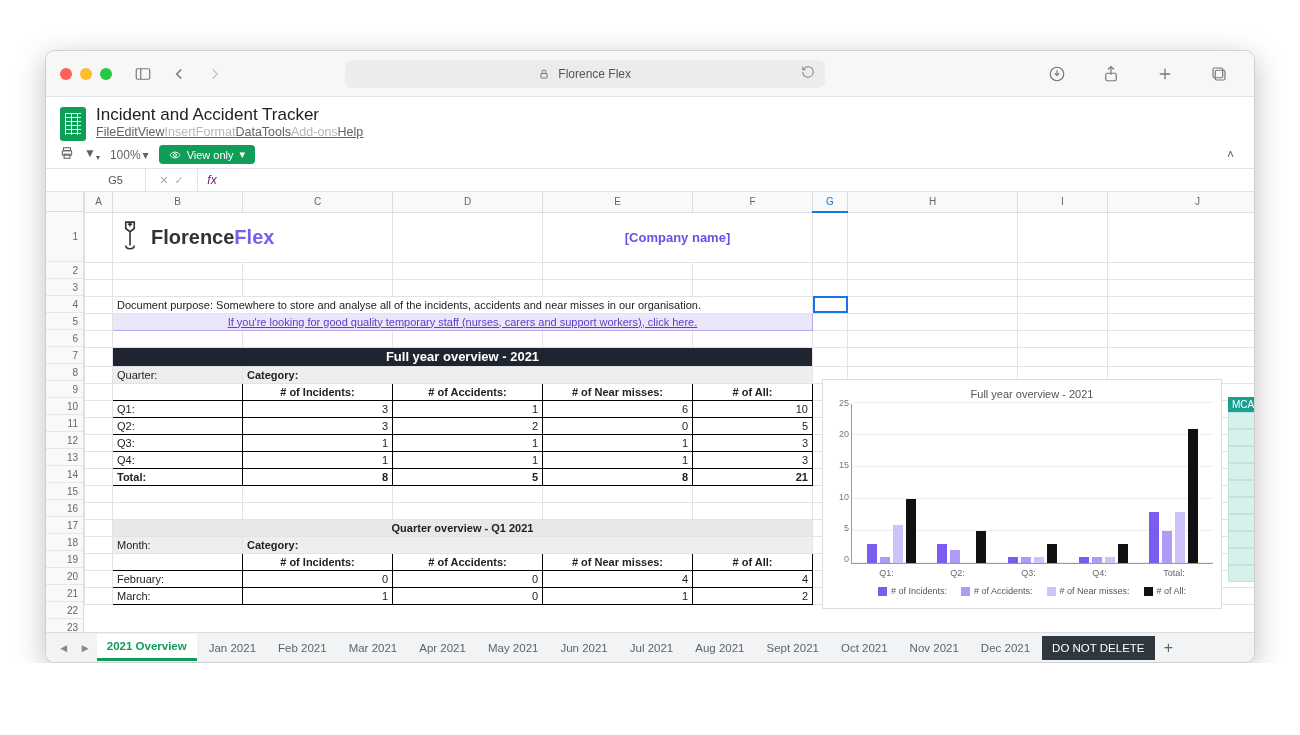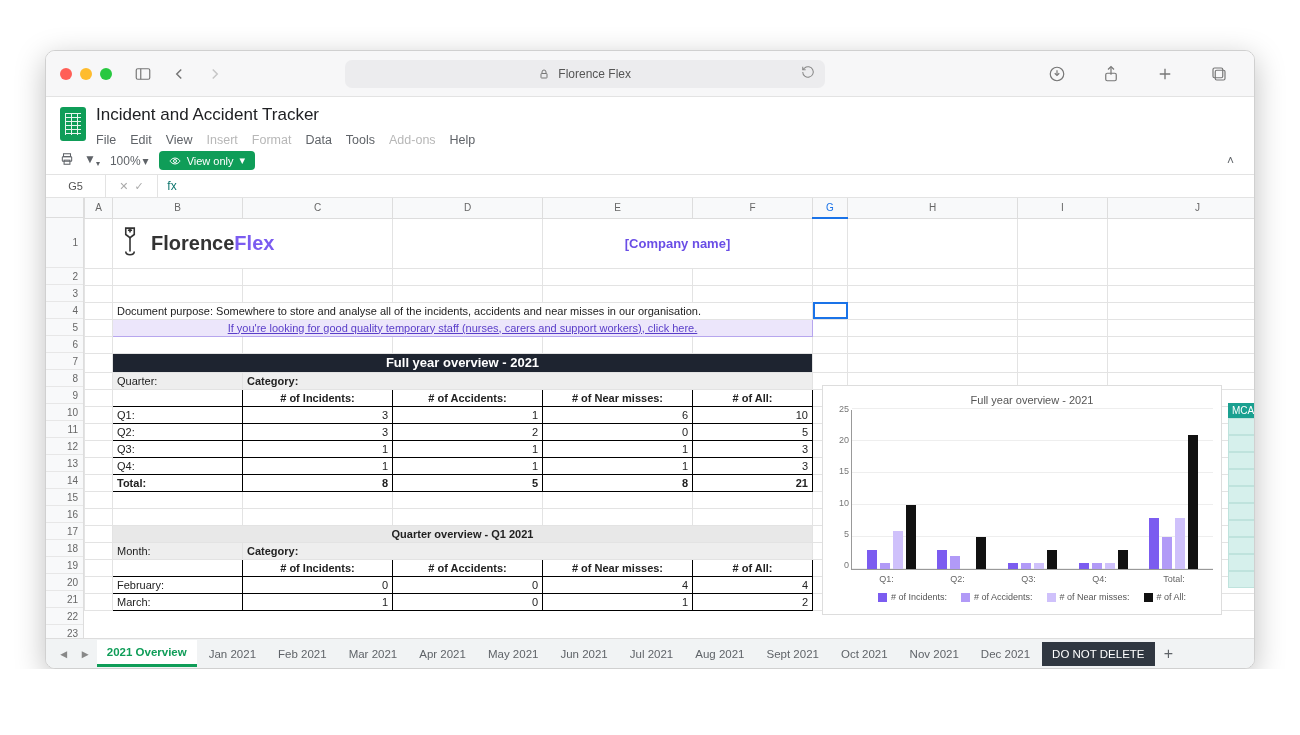--- a/index.html
+++ b/index.html
@@ -16,32 +16,32 @@
   .tb-btn { width: 30px; height: 26px; display: inline-flex; align-items: center; justify-content: center; color: #6a6a6a; margin-right: 6px; cursor: default; }
   .address { flex: 1; max-width: 480px; margin: 0 auto; height: 28px; background: #ececee; border-radius: 7px; display: flex; align-items: center; justify-content: center; gap: 8px; color: #555; position: relative; }
   .address .refresh { position: absolute; right: 10px; color: #777; }
   .tb-right { display: flex; gap: 18px; margin-left: auto; }
   .icon { width: 18px; height: 18px; }
   
   .docheader { display: flex; align-items: flex-start; padding: 8px 14px 0; gap: 10px; }
   .sheets-icon { width: 26px; height: 34px; background: #0f9d58; border-radius: 3px; position: relative; margin-top: 2px; }
   .sheets-icon::before { content:""; position:absolute; inset:6px 5px; background: repeating-linear-gradient(#fff 0 1px, transparent 1px 4px), repeating-linear-gradient(90deg,#fff 0 1px, transparent 1px 6px); opacity:.9;}
   .doctitle { font-size: 17px; color: #202124; }
-  .menubar { display: flex; gap: 14px; font-size: 12.5px; color: #5f6368; margin-top: 8px; }
+  .menubar { display: flex; font-size: 12.5px; color: #5f6368; margin-top: 0; text-decoration: underline; }
   .menubar span.disabled { color: #b7b7b7; }
   
   .toolbar2 { display: flex; align-items: center; gap: 10px; padding: 4px 14px; color: #5f6368; font-size: 12px; }
   .toolbar2 .zoom { display: inline-flex; align-items: center; gap: 2px; }
   .viewonly { background:#0f9d58; color:#fff; padding: 3px 10px; border-radius: 4px; display: inline-flex; align-items: center; gap: 6px; font-size: 11px; }
   .collapse { margin-left: auto; padding-right: 6px; color:#5f6368; }
   
-  .fxrow { display: flex; align-items: center; border-top:1px solid #e3e3e3; border-bottom:1px solid #e3e3e3; height: 24px; }
+  .fxrow { display: flex; align-items: center; border-top:1px solid #e3e3e3; border-bottom:1px solid #e3e3e3; height: 24px; padding-left: 40px; }
   .namebox { width: 60px; border-right:1px solid #e3e3e3; text-align:center; font-size:11px; color:#555; height:100%; display:flex; align-items:center; justify-content:center; }
   .fxbtns { width: 52px; display:flex; justify-content:center; gap:6px; color:#aaa; border-right:1px solid #e3e3e3; height:100%; align-items:center; font-size:11px;}
-  .fxlabel { width: 28px; text-align:center; color:#0f766e; }
+  .fxlabel { width: 28px; text-align:center; font-style: italic; color:#701a75; }
   .fxinput { flex:1; }
   
   .sheetwrap { display:flex; height: 440px; overflow:hidden; }
   .rowhdrs { width: 38px; background:#f8f9fa; border-right:1px solid #ddd; }
   .rowhdrs .colhdr-corner { height:20px; border-bottom:1px solid #ddd; }
   .rowhdrs .rh { height:17px; border-bottom:1px solid #e7e7e7; font-size:10px; color:#666; text-align:right; padding-right:5px; line-height:17px;}
   .rowhdrs .rh.tall { height:50px; line-height:50px; }
   .grid { flex:1; overflow:auto; position:relative; }
   table.sheet { border-collapse: collapse; table-layout: fixed; width: 1165px; }
   .colrow td { background:#f8f9fa; border:1px solid #ddd; border-top:none; height:20px; font-size:10px; color:#666; text-align:center; }

